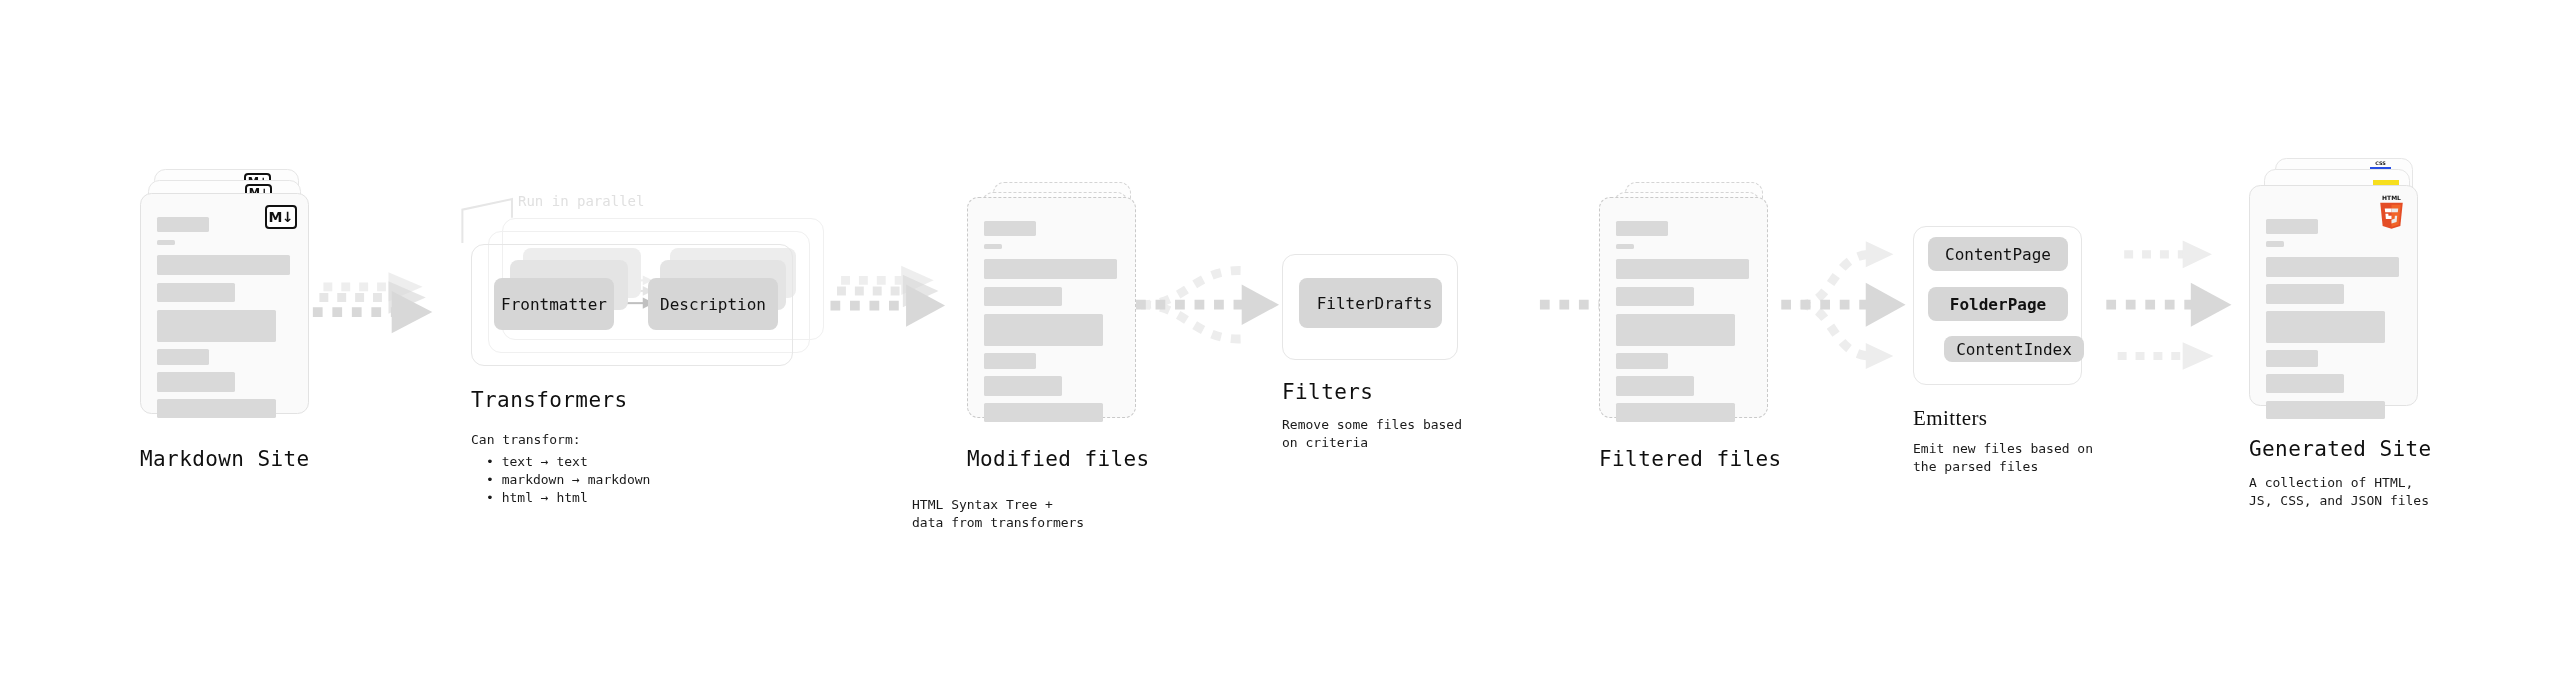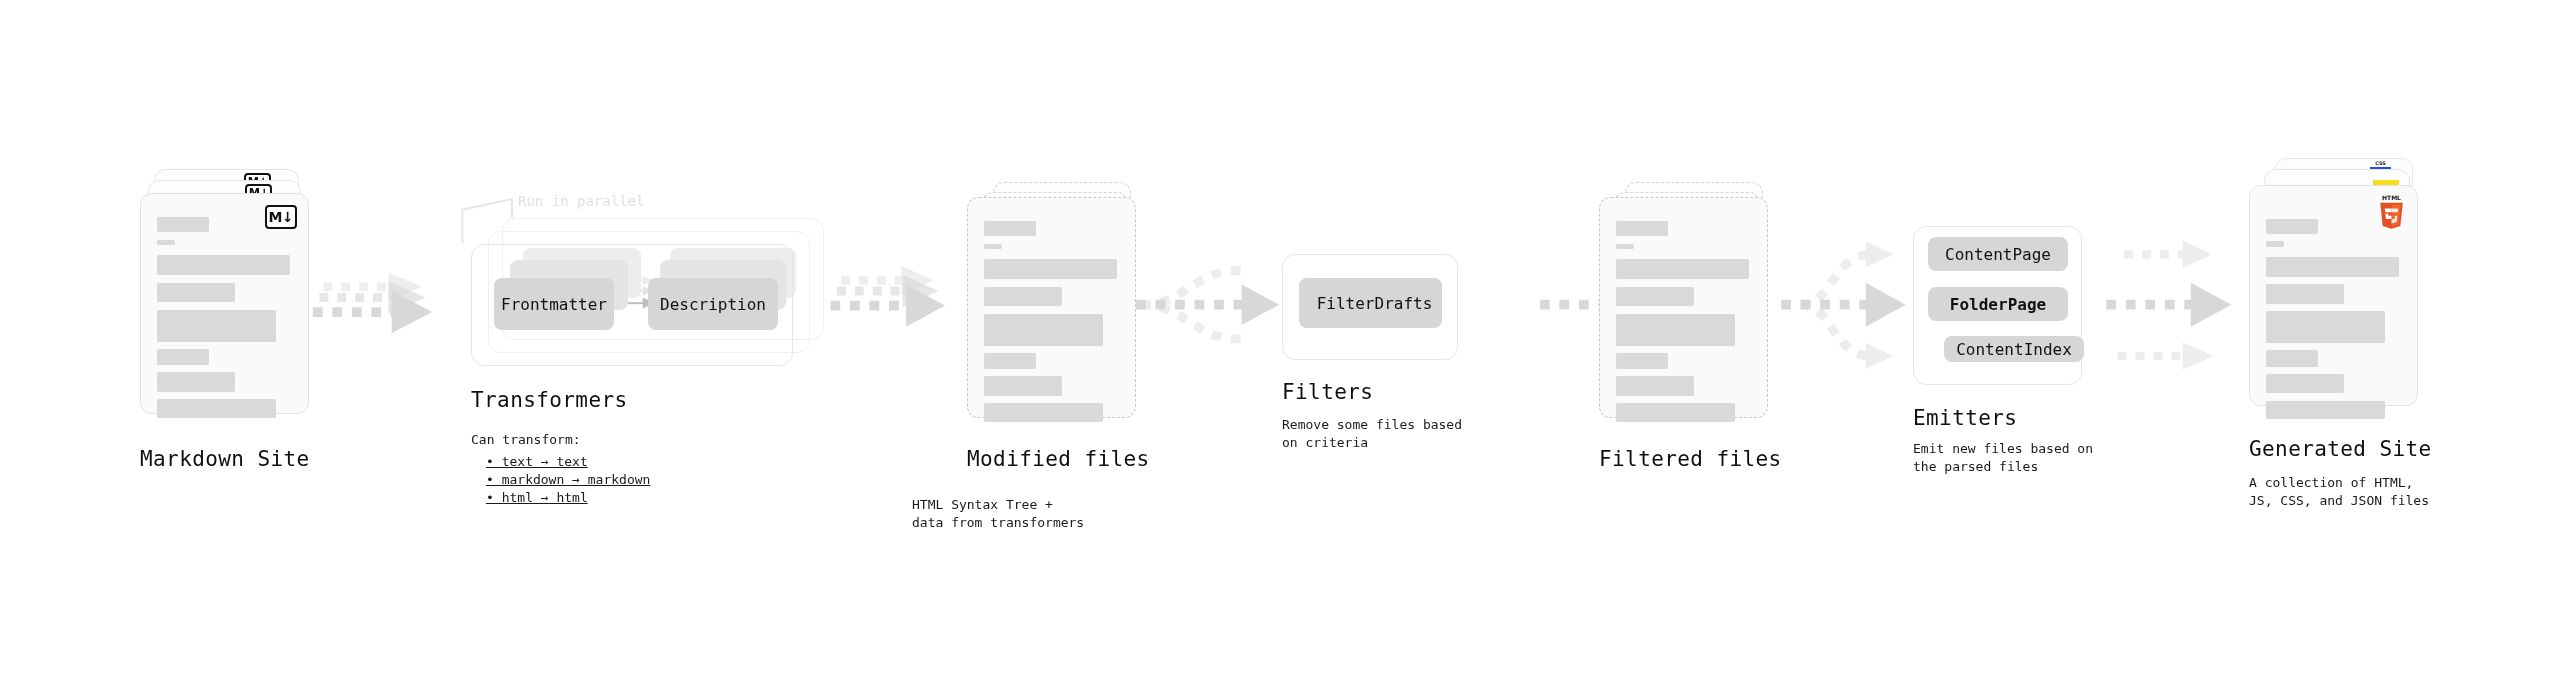--- a/index.html
+++ b/index.html
@@ -253,21 +253,21 @@
 
     <div class="group" style="left:471px;top:244px;width:322px;height:122px;background:transparent;border-color:#e6e6e6;"></div>
 
     <div class="pill" style="left:494px;top:278px;width:120px;height:52px;">Frontmatter</div>
     <div class="pill" style="left:648px;top:278px;width:130px;height:52px;">Description</div>
 
     <div class="faint" style="left:518px;top:193px;">Run in parallel</div>
 
     <div class="title" style="left:471px;top:388px;">Transformers</div>
     <div class="sub" style="left:471px;top:431px;">Can transform:</div>
-    <div class="bullets" style="left:486px;top:453px;text-decoration:underline;">
+    <div class="bullets" style="left:486px;top:453px;">
       <div>• text → text</div>
       <div>• markdown → markdown</div>
       <div>• html → html</div>
     </div>
   </div>
 
   <div class="node">
     <div class="ghost dashed" style="left:993px;top:182px;width:138px;height:45px;"></div>
     <div class="ghost dashed" style="left:982px;top:192px;width:146px;height:45px;"></div>
 
@@ -318,21 +318,21 @@
     <div class="title" style="left:1599px;top:447px;">Filtered files</div>
   </div>
 
   <div class="node">
     <div class="group" style="left:1913px;top:226px;width:169px;height:159px;"></div>
 
     <div class="pill" style="left:1928px;top:237px;width:140px;height:34px;">ContentPage</div>
     <div class="pill" style="left:1928px;top:287px;width:140px;height:34px;font-weight:bold;">FolderPage</div>
     <div class="pill" style="left:1928px;top:336px;width:140px;height:26px;margin-left:16px;">ContentIndex</div>
 
-    <div class="title" style="left:1913px;top:406px;">Emitters</div>
+    <div class="title" style="left:1913px;top:406px;font-family:Liberation Serif, serif;">Emitters</div>
     <div class="sub" style="left:1913px;top:440px;">Emit new files based on
 the parsed files</div>
   </div>
 
   <div class="node">
     <div class="ghost" style="left:2275px;top:158px;width:138px;height:45px;"></div>
     <div class="css-badge" style="left:2369px;top:161px;">
       <div class="lbl">CSS</div>
       <div class="ul"></div>
     </div>

